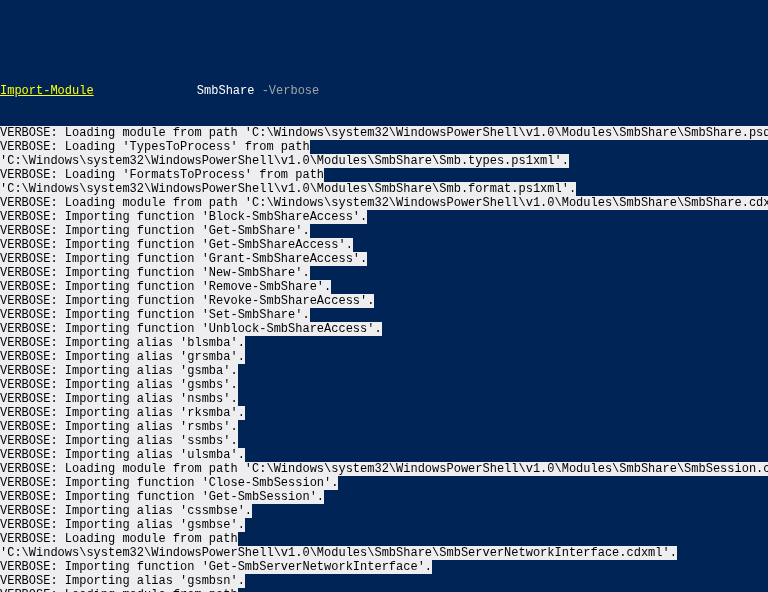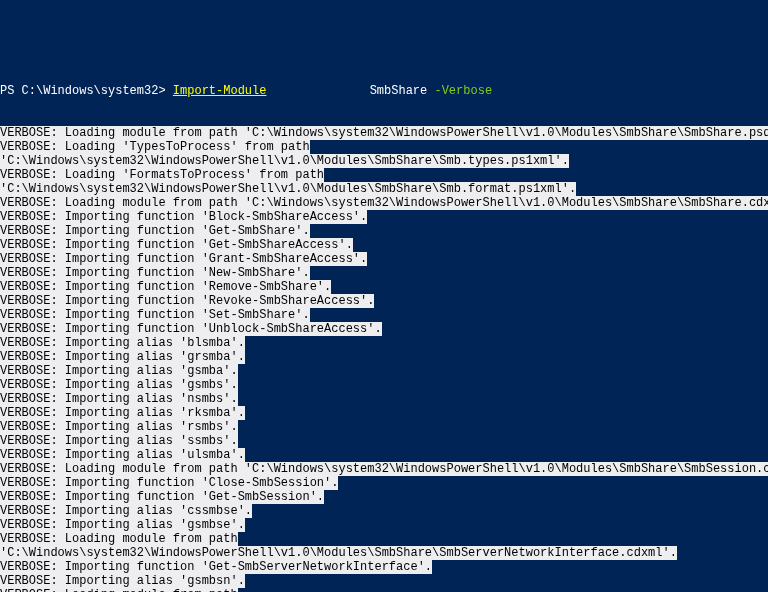--- a/index.html
+++ b/index.html
@@ -17,34 +17,34 @@
       width: 100%;
       height: 100%;
     }
     .prompt-line {
       display: flex;
       flex-wrap: nowrap;
     }
     .prompt { color: #ffffff; }
     .cmd-yellow { color: #ffff00; text-decoration: underline; }
     .cmd-white { color: #ffffff; margin-left: 48px; }
-    .cmd-gray { color: #84cc16; }
+    .cmd-gray { color: #a3a3a3; }
     .verbose {
       color: #000000;
       background: #eeedf0;
       display: inline;
     }
     .line { display: block; }
   </style>
 </head>
 <body>
 
 
 
 <div class="terminal">
   <div class="prompt-line">
-    <span class="prompt">PS C:\Windows\system32&gt; </span><span class="cmd-yellow">Import-Module</span><span class="cmd-white"> </span><span class="cmd-white">SmbShare</span><span class="cmd-gray"> </span><span class="cmd-gray">-Verbose</span>
+    <span class="cmd-yellow">Import-Module</span><span class="cmd-white"> </span><span class="cmd-white">SmbShare</span><span class="cmd-gray"> </span><span class="cmd-gray">-Verbose</span>
   </div>
   <div id="output"><span class="line"><span class="verbose">VERBOSE: Loading module from path 'C:\Windows\system32\WindowsPowerShell\v1.0\Modules\SmbShare\SmbShare.psd1'.</span></span><span class="line"><span class="verbose">VERBOSE: Loading 'TypesToProcess' from path</span></span><span class="line"><span class="verbose">'C:\Windows\system32\WindowsPowerShell\v1.0\Modules\SmbShare\Smb.types.ps1xml'.</span></span><span class="line"><span class="verbose">VERBOSE: Loading 'FormatsToProcess' from path</span></span><span class="line"><span class="verbose">'C:\Windows\system32\WindowsPowerShell\v1.0\Modules\SmbShare\Smb.format.ps1xml'.</span></span><span class="line"><span class="verbose">VERBOSE: Loading module from path 'C:\Windows\system32\WindowsPowerShell\v1.0\Modules\SmbShare\SmbShare.cdxml'.</span></span><span class="line"><span class="verbose">VERBOSE: Importing function 'Block-SmbShareAccess'.</span></span><span class="line"><span class="verbose">VERBOSE: Importing function 'Get-SmbShare'.</span></span><span class="line"><span class="verbose">VERBOSE: Importing function 'Get-SmbShareAccess'.</span></span><span class="line"><span class="verbose">VERBOSE: Importing function 'Grant-SmbShareAccess'.</span></span><span class="line"><span class="verbose">VERBOSE: Importing function 'New-SmbShare'.</span></span><span class="line"><span class="verbose">VERBOSE: Importing function 'Remove-SmbShare'.</span></span><span class="line"><span class="verbose">VERBOSE: Importing function 'Revoke-SmbShareAccess'.</span></span><span class="line"><span class="verbose">VERBOSE: Importing function 'Set-SmbShare'.</span></span><span class="line"><span class="verbose">VERBOSE: Importing function 'Unblock-SmbShareAccess'.</span></span><span class="line"><span class="verbose">VERBOSE: Importing alias 'blsmba'.</span></span><span class="line"><span class="verbose">VERBOSE: Importing alias 'grsmba'.</span></span><span class="line"><span class="verbose">VERBOSE: Importing alias 'gsmba'.</span></span><span class="line"><span class="verbose">VERBOSE: Importing alias 'gsmbs'.</span></span><span class="line"><span class="verbose">VERBOSE: Importing alias 'nsmbs'.</span></span><span class="line"><span class="verbose">VERBOSE: Importing alias 'rksmba'.</span></span><span class="line"><span class="verbose">VERBOSE: Importing alias 'rsmbs'.</span></span><span class="line"><span class="verbose">VERBOSE: Importing alias 'ssmbs'.</span></span><span class="line"><span class="verbose">VERBOSE: Importing alias 'ulsmba'.</span></span><span class="line"><span class="verbose">VERBOSE: Loading module from path 'C:\Windows\system32\WindowsPowerShell\v1.0\Modules\SmbShare\SmbSession.cdxml'.</span></span><span class="line"><span class="verbose">VERBOSE: Importing function 'Close-SmbSession'.</span></span><span class="line"><span class="verbose">VERBOSE: Importing function 'Get-SmbSession'.</span></span><span class="line"><span class="verbose">VERBOSE: Importing alias 'cssmbse'.</span></span><span class="line"><span class="verbose">VERBOSE: Importing alias 'gsmbse'.</span></span><span class="line"><span class="verbose">VERBOSE: Loading module from path</span></span><span class="line"><span class="verbose">'C:\Windows\system32\WindowsPowerShell\v1.0\Modules\SmbShare\SmbServerNetworkInterface.cdxml'.</span></span><span class="line"><span class="verbose">VERBOSE: Importing function 'Get-SmbServerNetworkInterface'.</span></span><span class="line"><span class="verbose">VERBOSE: Importing alias 'gsmbsn'.</span></span><span class="line"><span class="verbose">VERBOSE: Loading module from path</span></span></div>
 </div>
 
 
 
 
 </body></html>

